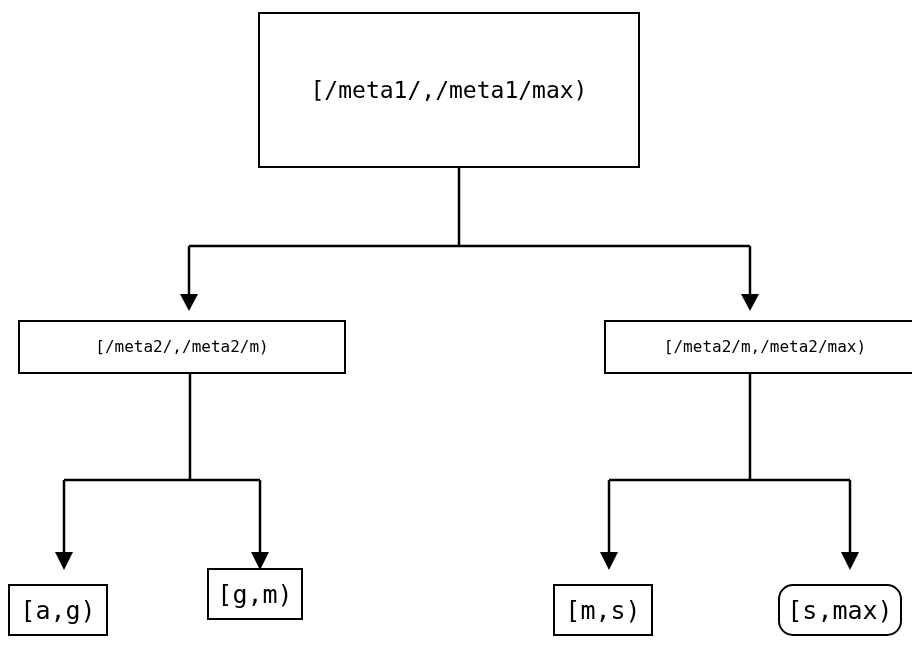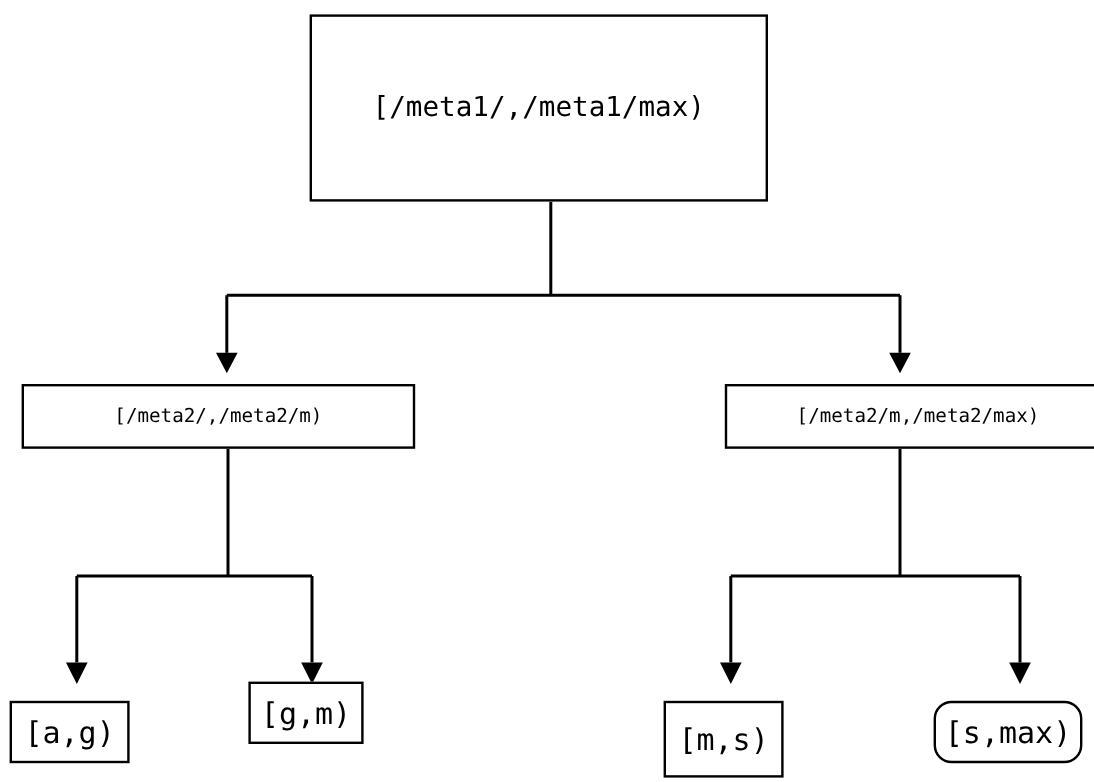--- a/index.html
+++ b/index.html
@@ -86,21 +86,21 @@
   </div>
 
   <div class="node-box node-leaf" style="left: 8px; top: 584px; width: 100px; height: 52px;">
     <span class="node-label">[a,g)</span>
   </div>
 
   <div class="node-box node-leaf" style="left: 207px; top: 568px; width: 96px; height: 52px;">
     <span class="node-label">[g,m)</span>
   </div>
 
-  <div class="node-box node-leaf" style="left: 553px; top: 584px; width: 100px; height: 64px;">
+  <div class="node-box node-leaf" style="left: 553px; top: 584px; width: 100px; height: 52px;">
     <span class="node-label">[m,s)</span>
   </div>
 
   <div class="node-box node-leaf" style="left: 778px; top: 584px; width: 124px; height: 52px; border-radius: 15px;">
     <span class="node-label">[s,max)</span>
   </div>
 
 </div>
 
 </body></html>

